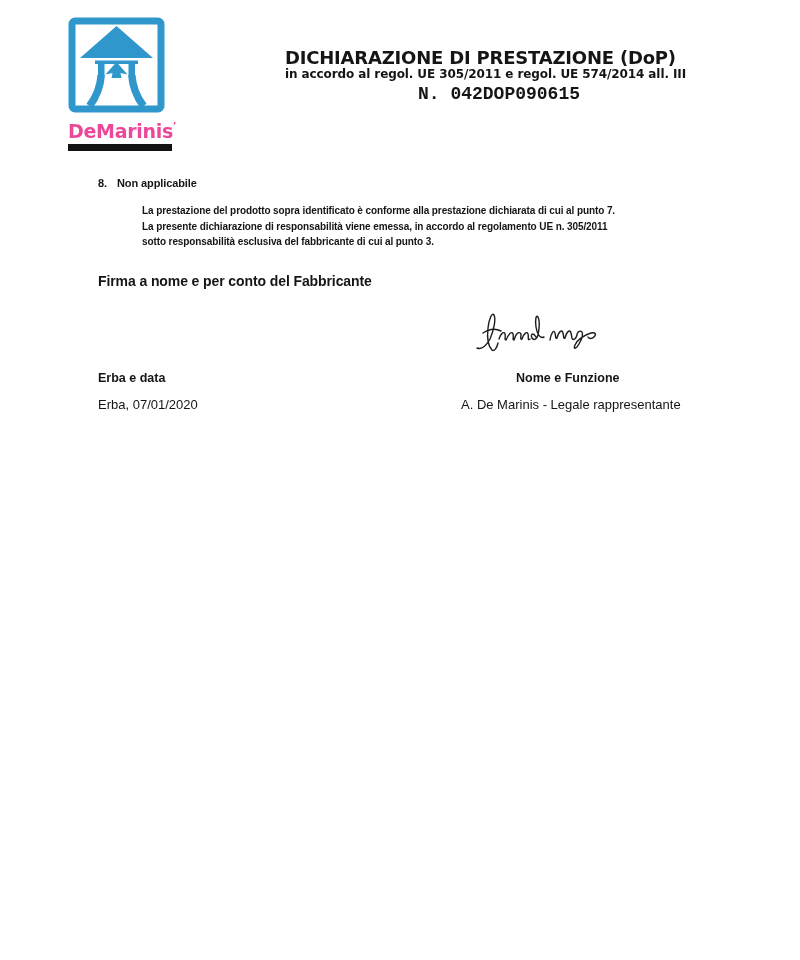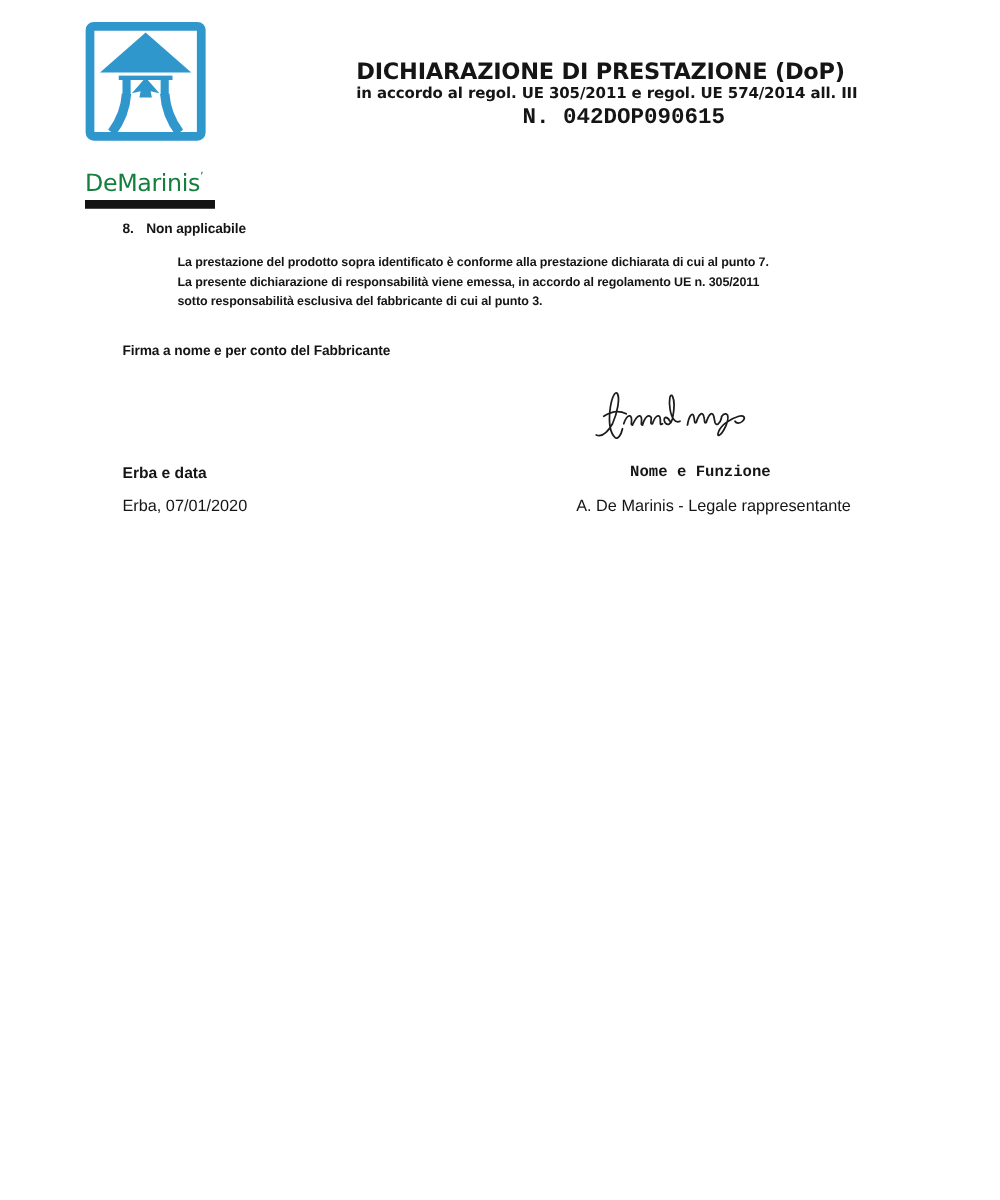--- a/index.html
+++ b/index.html
@@ -10,27 +10,27 @@
     height: 960px;
     background: #ffffff;
     font-family: "Liberation Sans", sans-serif;
     color: #151515;
     overflow: hidden;
   }
   
   .logo-block { position: absolute; left: 68px; top: 17px; width: 106px; }
   .logo-mark { display: block; width: 97px; height: 96px; }
   .brand-row {
-    margin-top: 20px;
+    margin-top: 4px;
     font-family: "DejaVu Sans", sans-serif;
-    font-weight: normal;
+    font-weight: bold;
     font-size: 19px;
     line-height: 19px;
     letter-spacing: -0.3px;
-    color: #15803d;
+    color: #ec4899;
     white-space: nowrap;
   }
   .brand-mark { font-size: 9px; vertical-align: 9px; letter-spacing: 0; }
   .brand-bar { margin-top: 3px; width: 104px; height: 7px; background: #131313; }
   
   .header { position: absolute; left: 285px; top: 47px; width: 428px; }
   .hdr-title {
     position: absolute; top: 0; left: 0; width: 100%;
     text-align: left; white-space: nowrap;
     font-family: "DejaVu Sans", sans-serif;
@@ -57,35 +57,35 @@
     letter-spacing: -0.1px; white-space: nowrap;
   }
   .point-num { display: inline-block; width: 19px; }
   .paragraph {
     position: absolute; left: 98px; top: 203px;
     font-weight: bold; font-size: 10px; line-height: 15.5px;
     letter-spacing: -0.1px; white-space: nowrap; margin-left: 44px;
   }
   .firma-caption {
     position: absolute; left: 98px; top: 274px;
-    font-weight: bold; font-size: 11px; line-height: 15px;
+    font-weight: bold; font-size: 14px; line-height: 15px;
     letter-spacing: -0.1px; white-space: nowrap;
   }
   .signature { position: absolute; left: 474px; top: 306px; width: 132px; height: 46px; }
   
   .lbl {
     position: absolute; top: 371px;
     font-weight: bold; font-size: 12.5px; line-height: 15px; white-space: nowrap;
   }
   .val {
     position: absolute; top: 397px;
     font-weight: normal; font-size: 13px; line-height: 16px; white-space: nowrap;
   }
   .place-label { left: 98px; }
-  .role-label  { left: 504px; font-family: Liberation Mono, monospace; }
+  .role-label  { left: 516px; }
   .place-value { left: 98px; }
   .role-value  { left: 428px; margin-left: 33px; }
 </style>
 </head>
 <body>
 
 <div class="page">
 
   <div class="logo-block">
     <svg class="logo-mark" viewBox="0 0 97 96" xmlns="http://www.w3.org/2000/svg">

